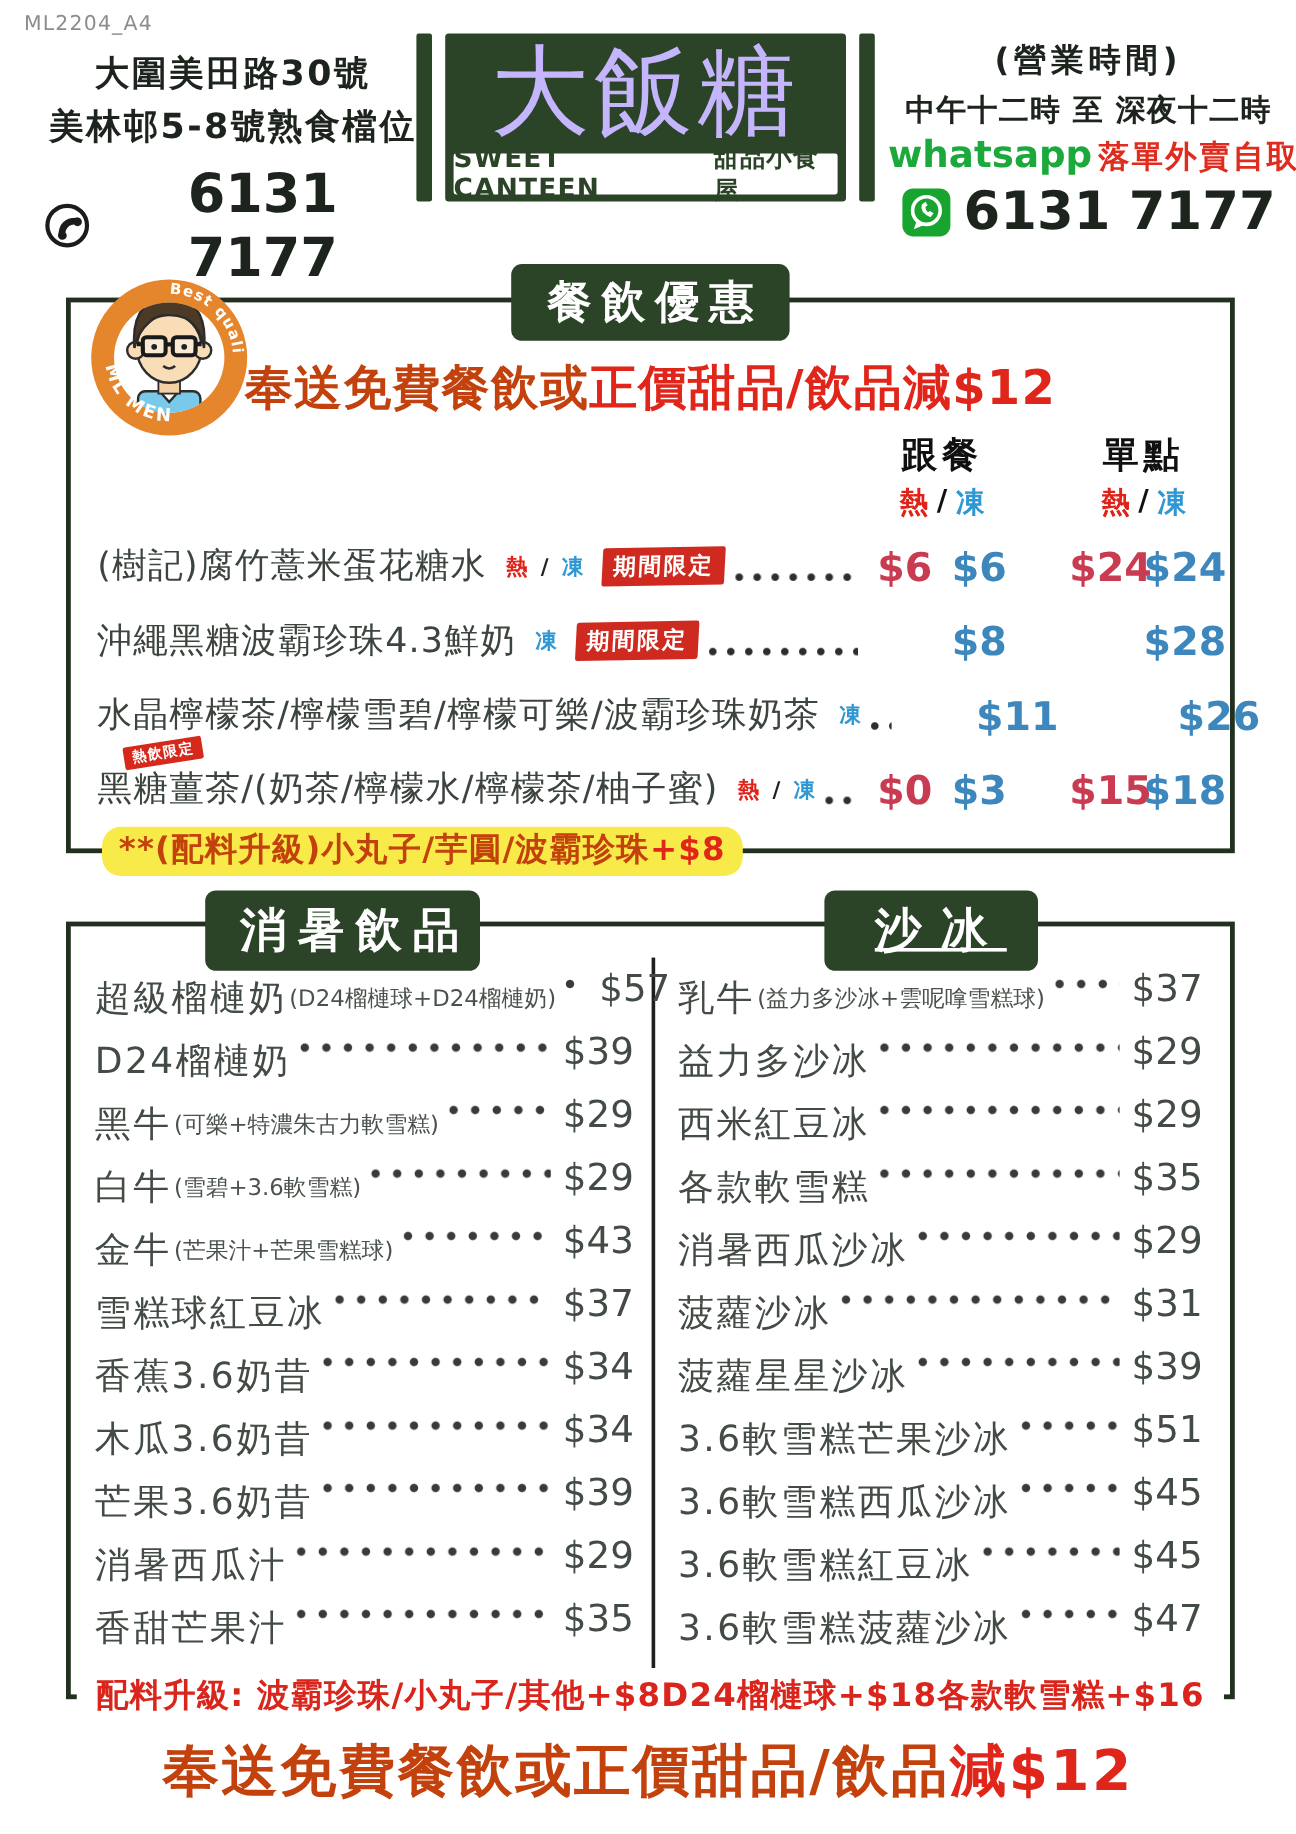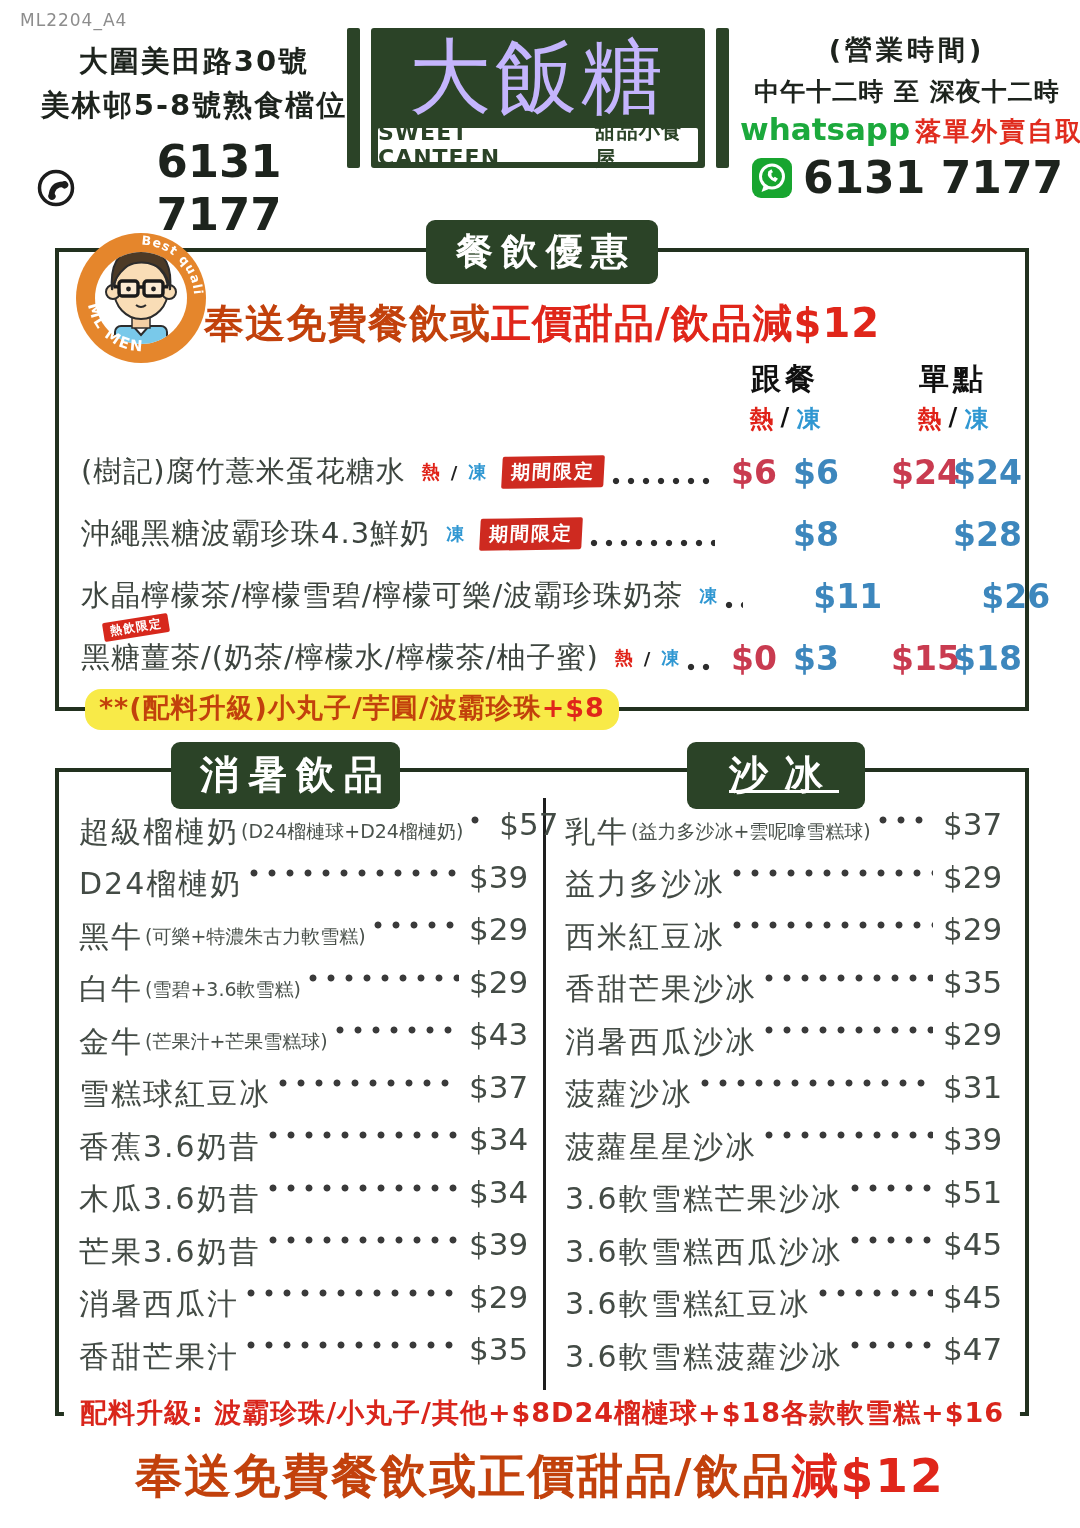--- a/index.html
+++ b/index.html
@@ -383,21 +383,21 @@
         </div>
         <div class="menu-row">
           <span class="menu-namewrap">
             <span class="menu-name">西米紅豆冰</span>
           </span>
           <div class="dots big"></div>
           <span class="menu-price">$29</span>
         </div>
         <div class="menu-row">
           <span class="menu-namewrap">
-            <span class="menu-name">香甜芒果沙冰</span>
+            <span class="menu-name">各款軟雪糕</span>
           </span>
           <div class="dots big"></div>
           <span class="menu-price">$35</span>
         </div>
         <div class="menu-row">
           <span class="menu-namewrap">
             <span class="menu-name">消暑西瓜沙冰</span>
           </span>
           <div class="dots big"></div>
           <span class="menu-price">$29</span>

